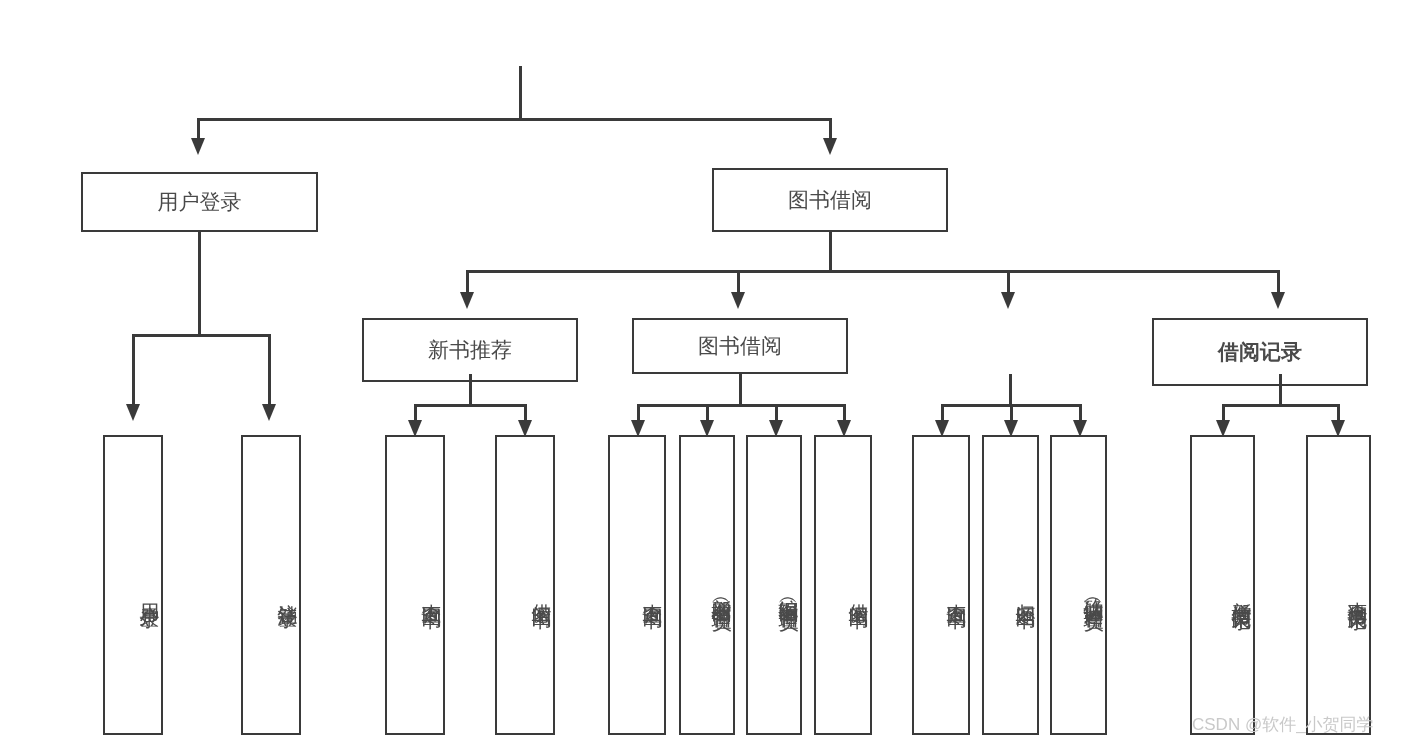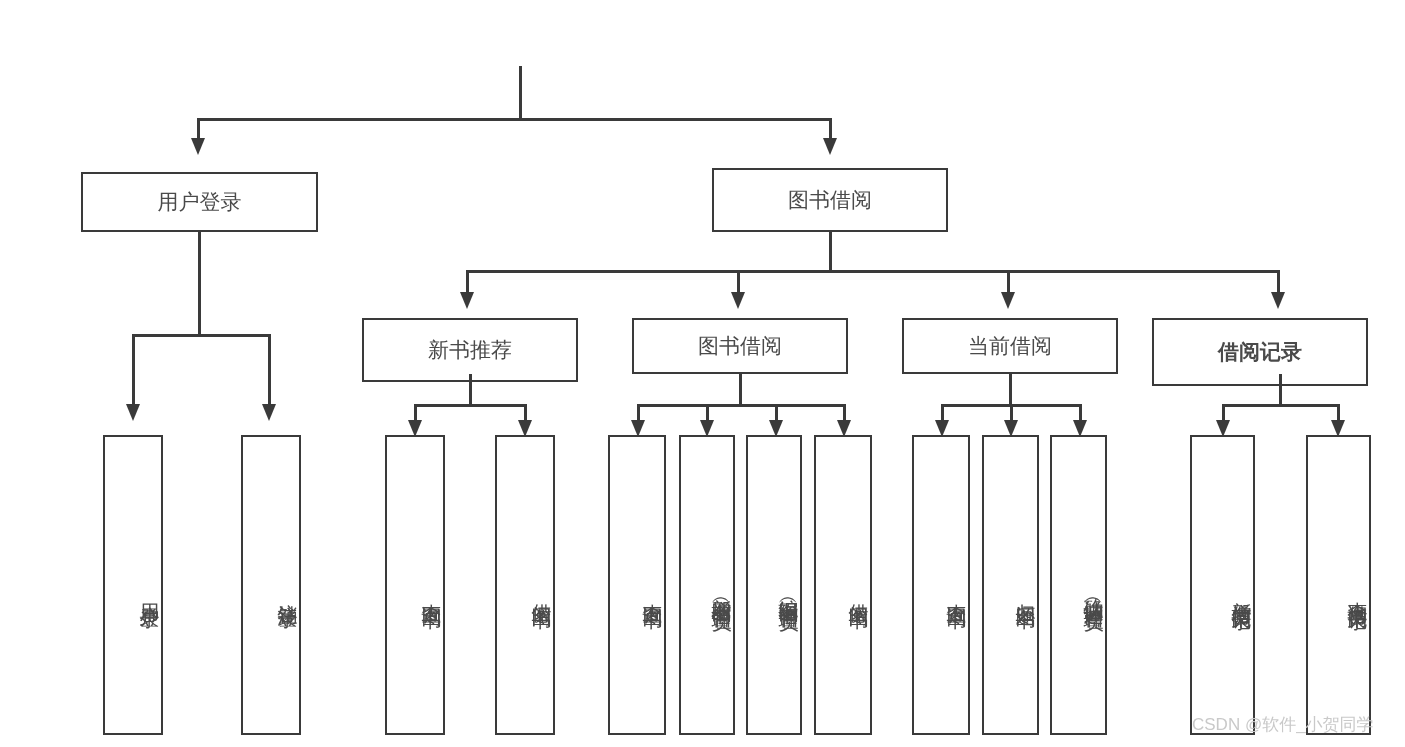--- a/index.html
+++ b/index.html
@@ -109,23 +109,20 @@
   <div class="arrow" style="left:1001px; top:292px;"></div>
   <div class="ln v" style="left:1277px; top:270px; height:24px;"></div>
   <div class="arrow" style="left:1271px; top:292px;"></div>
 
   <div class="node h" style="left:362px; top:318px; width:216px; height:64px;">
     <span class="label">新书推荐</span>
   </div>
   <div class="node h" style="left:632px; top:318px; width:216px; height:56px;">
     <span class="label">图书借阅</span>
   </div>
-  <div class="node h" style="left:902px; top:318px; width:216px; height:56px;">
-    <span class="label">当前借阅</span>
-  </div>
   <div class="node h" style="left:1152px; top:318px; width:216px; height:68px;font-weight:bold;">
     <span class="label">借阅记录</span>
   </div>
 
   <div class="ln v" style="left:469px; top:374px; height:32px;"></div>
   <div class="ln h" style="left:414px; top:404px; width:112px;"></div>
   <div class="ln v" style="left:414px; top:404px; height:18px;"></div>
   <div class="arrow" style="left:408px; top:420px;"></div>
   <div class="ln v" style="left:524px; top:404px; height:18px;"></div>
   <div class="arrow" style="left:518px; top:420px;"></div>

